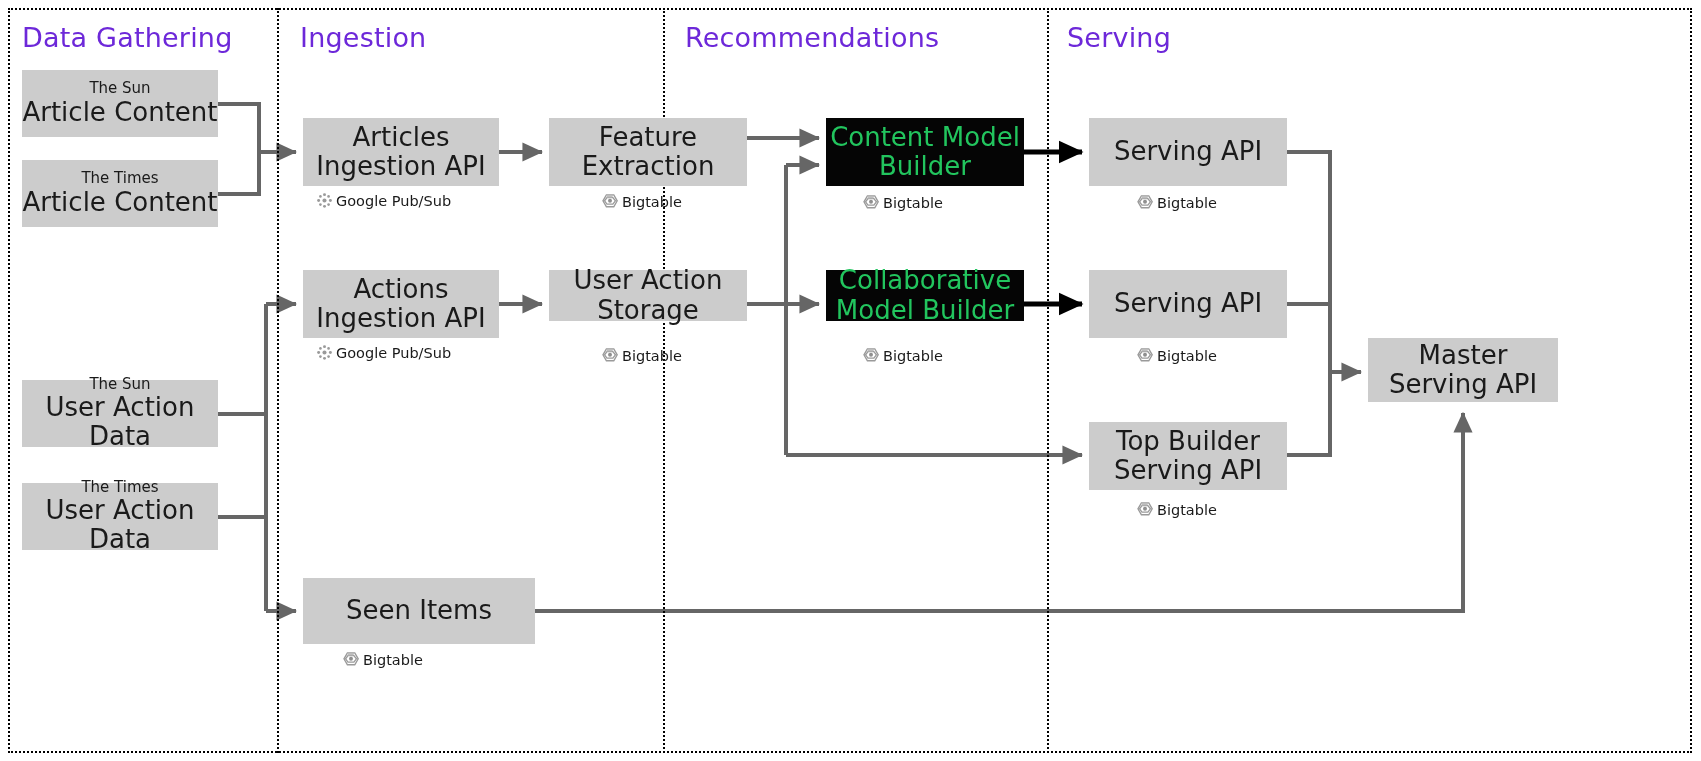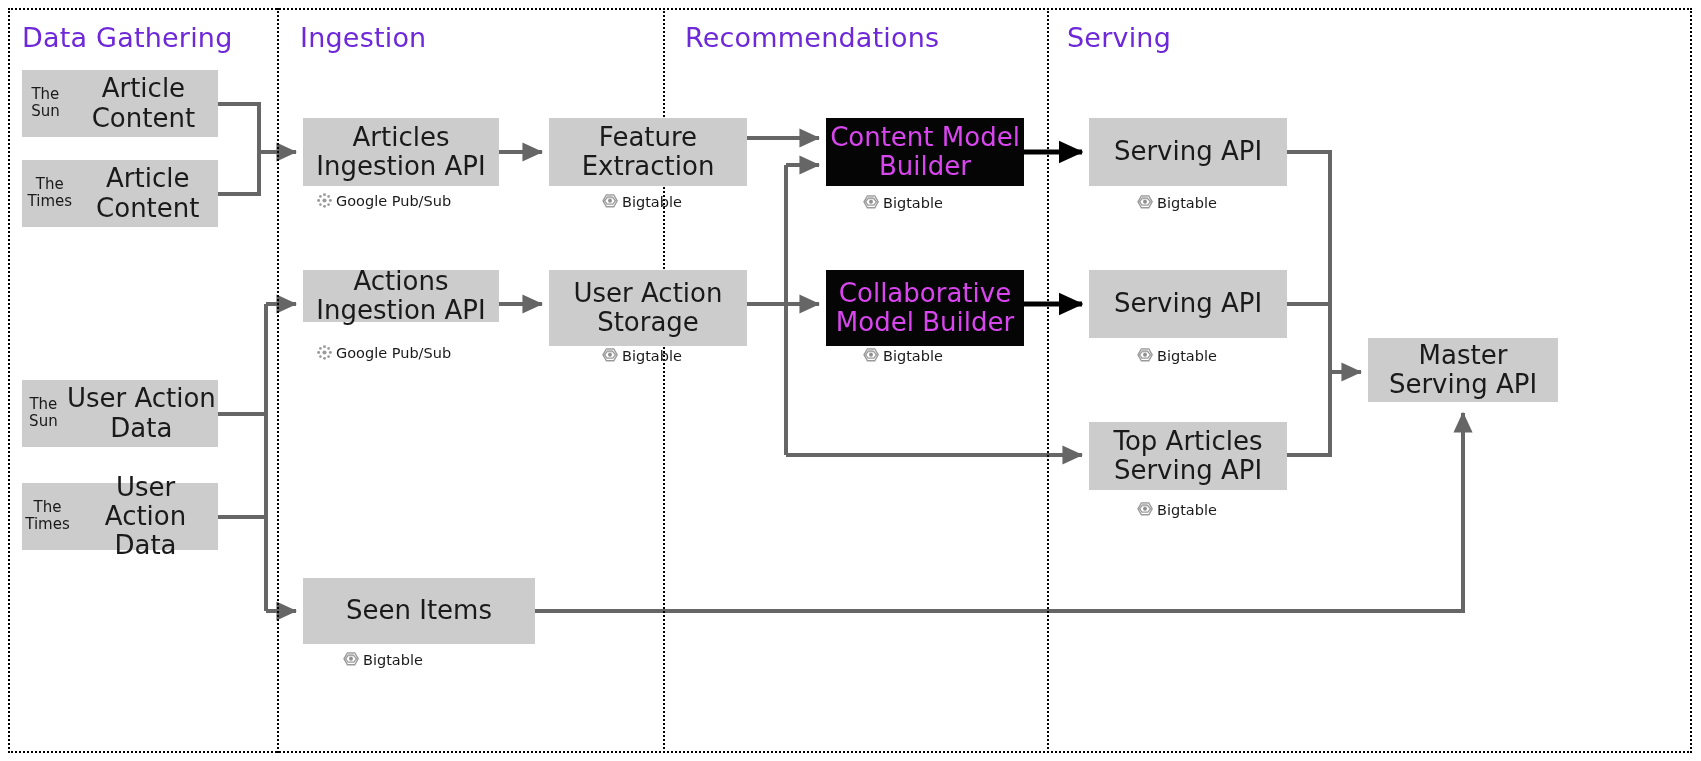--- a/index.html
+++ b/index.html
@@ -18,25 +18,25 @@
     position:absolute;top:8px;width:0;height:745px;
     border-left:2px dotted #000;
   }
   .lane-title{
     position:absolute;font-size:27px;color:#6d28d9;white-space:nowrap;
     letter-spacing:0.2px;
   }
 
   .node{
     position:absolute;box-sizing:border-box;
-    display:flex;flex-direction:row;align-items:center;justify-content:center;
+    display:flex;flex-direction:column;align-items:center;justify-content:center;
     text-align:center;line-height:1.12;
   }
   .node.grey{background:#cccccc;color:#1a1a1a;}
-  .node.black{background:#050505;color:#d946ef;}
+  .node.black{background:#050505;color:#22c55e;}
   .node .title{font-size:26px;white-space:pre-line;}
   .node .src{font-size:15px;margin-bottom:1px;}
 
   .tech{
     position:absolute;display:flex;align-items:flex-end;gap:3px;
     font-size:14.5px;color:#1a1a1a;white-space:nowrap;
   }
   .tech svg{display:block;flex:0 0 auto;}
 </style>
 </head>
@@ -116,54 +116,54 @@
   </div>
   <div class="node grey" style="left:22px;top:483px;width:196px;height:67px">
     <span class="src">The Times</span>
     <span class="title">User Action Data</span>
   </div>
 
   <div class="node grey" style="left:303px;top:118px;width:196px;height:68px">
     <span class="title">Articles
 Ingestion API</span>
   </div>
-  <div class="node grey" style="left:303px;top:270px;width:196px;height:52px">
+  <div class="node grey" style="left:303px;top:270px;width:196px;height:68px">
     <span class="title">Actions
 Ingestion API</span>
   </div>
   <div class="node grey" style="left:303px;top:578px;width:232px;height:66px">
     <span class="title">Seen Items</span>
   </div>
 
   <div class="node grey" style="left:549px;top:118px;width:198px;height:68px">
     <span class="title">Feature
 Extraction</span>
   </div>
-  <div class="node grey" style="left:549px;top:270px;width:198px;height:76px">
+  <div class="node grey" style="left:549px;top:270px;width:198px;height:51px">
     <span class="title">User Action
 Storage</span>
   </div>
 
   <div class="node black" style="left:826px;top:118px;width:198px;height:68px">
     <span class="title">Content Model
 Builder</span>
   </div>
-  <div class="node black" style="left:826px;top:270px;width:198px;height:76px">
+  <div class="node black" style="left:826px;top:270px;width:198px;height:51px">
     <span class="title">Collaborative
 Model Builder</span>
   </div>
 
   <div class="node grey" style="left:1089px;top:118px;width:198px;height:68px">
     <span class="title">Serving API</span>
   </div>
   <div class="node grey" style="left:1089px;top:270px;width:198px;height:68px">
     <span class="title">Serving API</span>
   </div>
   <div class="node grey" style="left:1089px;top:422px;width:198px;height:68px">
-    <span class="title">Top Articles
+    <span class="title">Top Builder
 Serving API</span>
   </div>
 
   <div class="node grey" style="left:1368px;top:338px;width:190px;height:64px">
     <span class="title">Master
 Serving API</span>
   </div>
 
   <div class="tech" style="left:316px;top:192px">
     <span>

